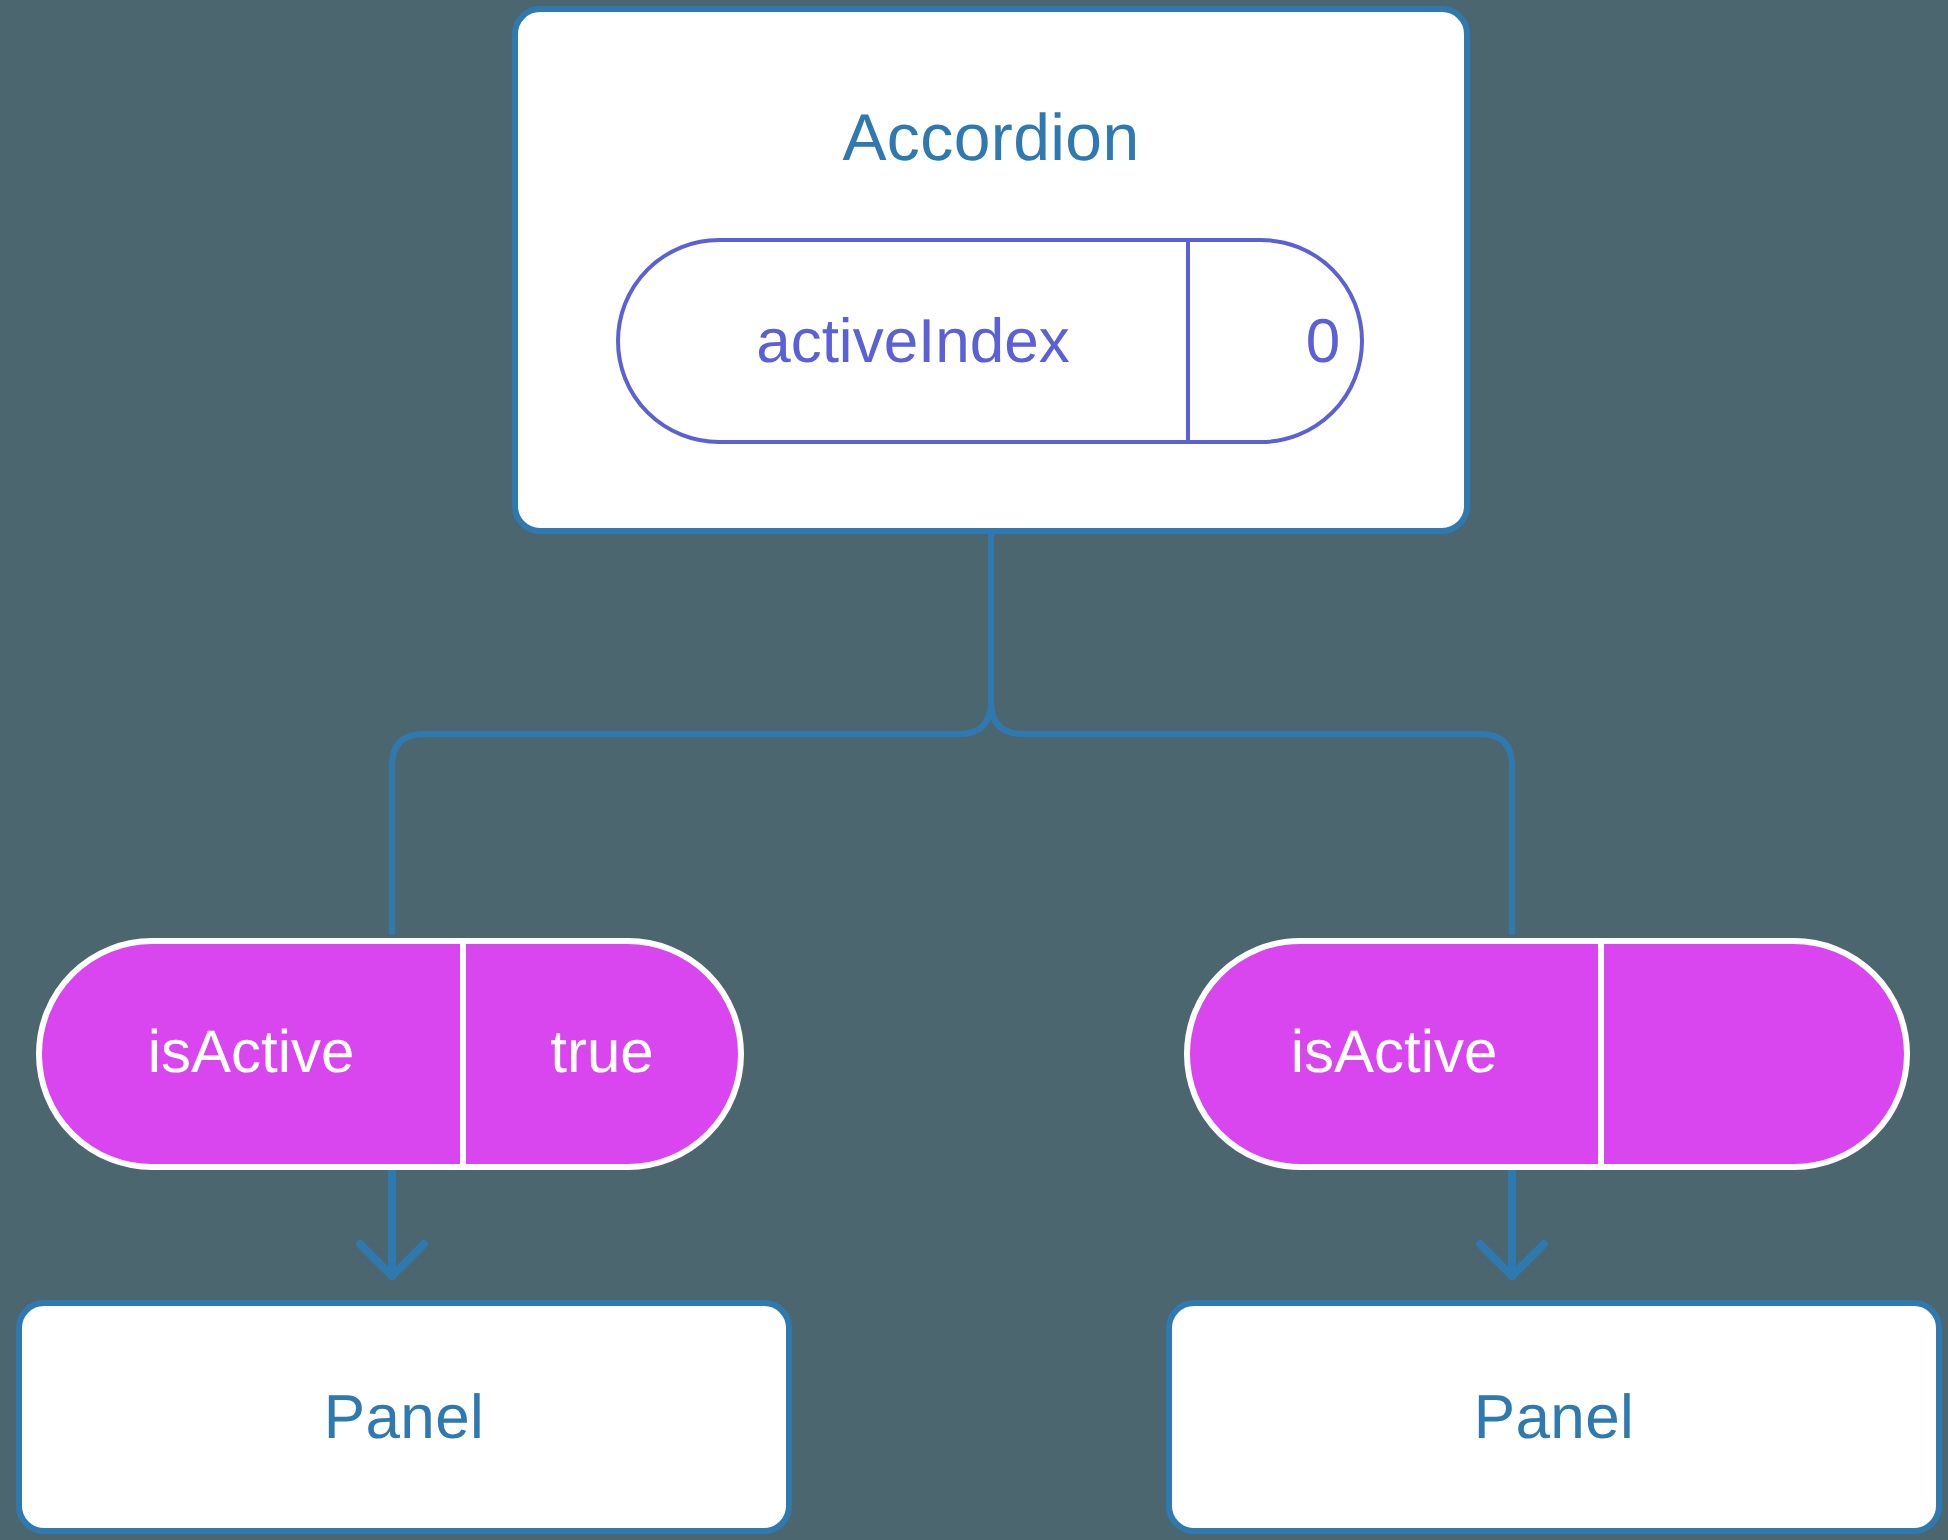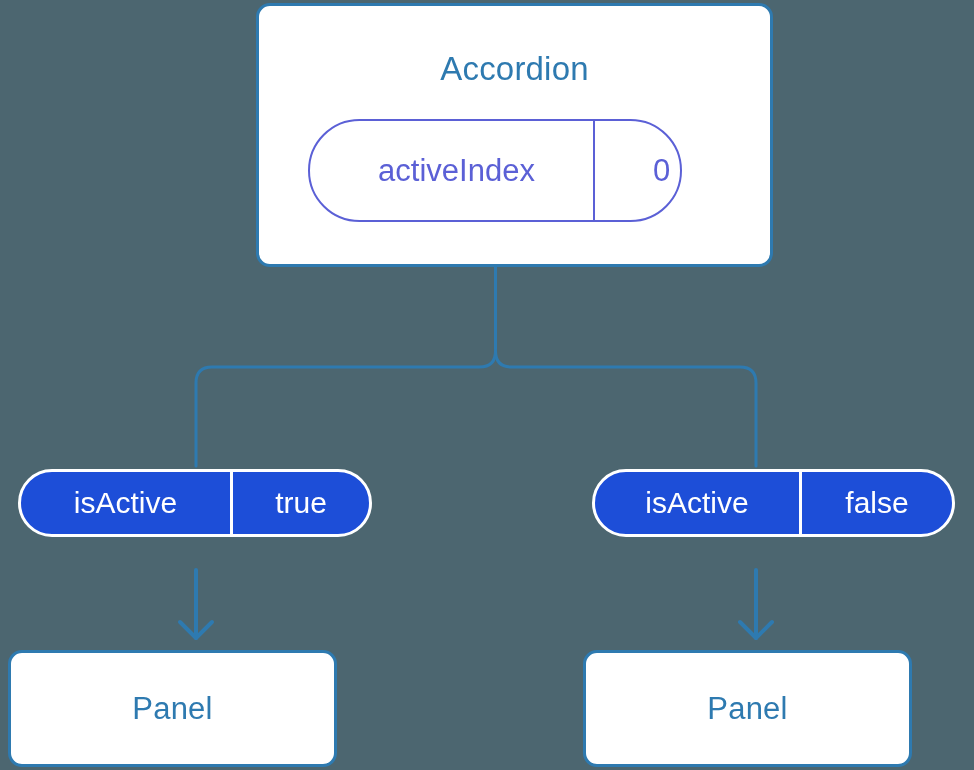--- a/index.html
+++ b/index.html
@@ -46,32 +46,32 @@
     font-size: 33px;
     font-weight: 400;
     letter-spacing: 0.2px;
     white-space: nowrap;
   }
 
   
   #accordion-card {
     left: 256px;
     top: 3px;
-    width: 517px;
+    width: 479px;
     height: 264px;
     justify-content: flex-start;
   }
   #accordion-card .card-title {
     margin-top: 44px;
   }
 
   
   .panel-card {
     top: 650px;
-    width: 329px;
+    width: 388px;
     height: 117px;
     justify-content: center;
   }
   #panel-card-left  { left: 8px; }
   #panel-card-right { left: 583px; }
   .panel-card .card-title { font-size: 31px; }
 
   
   .pill {
     position: absolute;
@@ -106,22 +106,22 @@
   }
   #active-index-pill .pill-val {
     flex: 1 1 auto;
     color: #5b60d6;
     font-size: 31px;
   }
 
   
   .pill-filled {
     top: 469px;
-    height: 68px;
-    background: #1d4ed8;
+    height: 116px;
+    background: #d946ef;
     border: 3px solid #ffffff;
   }
   .pill-filled .pill-key,
   .pill-filled .pill-val {
     color: #ffffff;
     font-size: 30px;
   }
   .pill-filled .pill-key {
     border-right: 3px solid #ffffff;
   }
@@ -183,20 +183,19 @@
     <div class="pill-key">isActive</div>
     <div class="pill-val">true</div>
   </div>
 
   <div class="card panel-card" id="panel-card-left">
     <div class="card-title">Panel</div>
   </div>
 
   <div class="pill pill-filled" id="is-active-pill-right">
     <div class="pill-key">isActive</div>
-    <div class="pill-val">false</div>
   </div>
 
   <div class="card panel-card" id="panel-card-right">
     <div class="card-title">Panel</div>
   </div>
 
 </div>
 
 </body></html>

